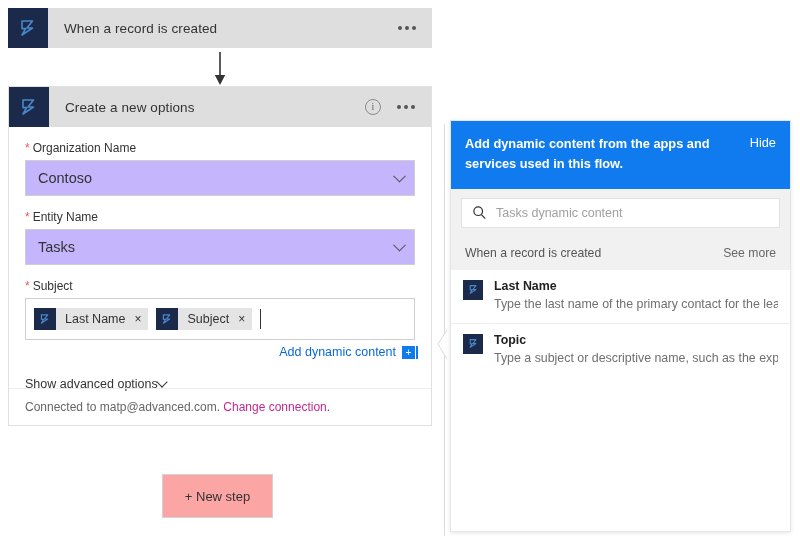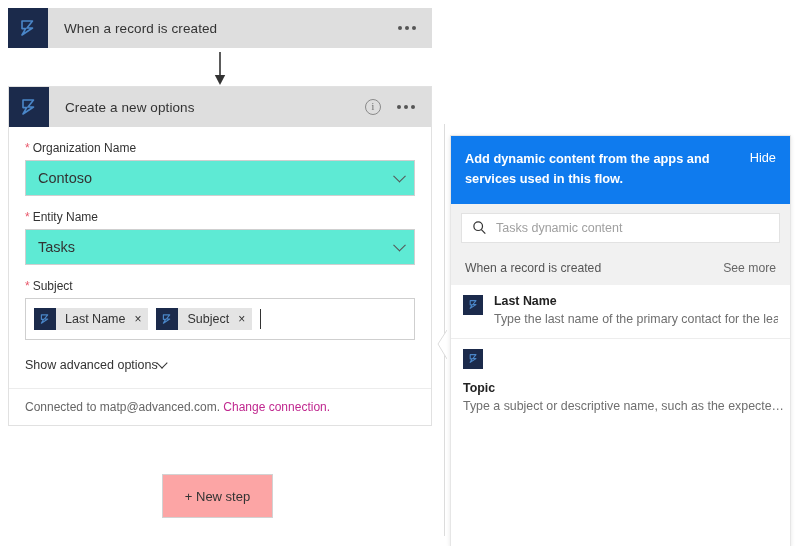--- a/index.html
+++ b/index.html
@@ -70,21 +70,21 @@
   .field-label {
     font-size: 12px; color: #333; margin-bottom: 5px;
     display: flex; align-items: baseline;
   }
   .req { color: #e8586b; margin-right: 3px; font-size: 12px; line-height: 1; }
 
   .combo {
     position: relative;
     height: 36px;
     border: 1px solid #cfcfcf;
-    background: #5eead4;
+    background: #c4b5fd;
     display: flex; align-items: center;
     padding: 0 30px 0 12px;
     font-size: 14.5px;
     color: #333;
   }
   .chev {
     position: absolute; right: 10px; top: 50%;
     width: 9px; height: 9px;
     border-right: 1.4px solid #555; border-bottom: 1.4px solid #555;
     transform: translateY(-70%) rotate(45deg);
@@ -156,21 +156,21 @@
     position: absolute; left: 162px; top: 474px;
     width: 111px; height: 44px;
     border: 1px solid #d2d2d2; background: #fca5a5;
     font-size: 13px; color: #333;
     display: flex; align-items: center; justify-content: center;
     cursor: pointer;
   }
 
   
   #dyn-panel {
-    position: absolute; left: 450px; top: 135px;
+    position: absolute; left: 450px; top: 120px;
     width: 341px; height: 412px;
     background: #ffffff;
     border: 1px solid #e6e6e6;
     box-shadow: 0 1px 4px rgba(0,0,0,.10);
     overflow: hidden;
   }
   .dyn-head {
     background: #0f7bee;
     color: #fff;
     padding: 13px 14px 15px 14px;
@@ -195,21 +195,21 @@
   }
   .see-more { color: #666; cursor: pointer; }
 
   .dyn-item {
     display: flex; gap: 11px;
     padding: 8px 12px 9px 12px;
     align-items: flex-start;
     border-bottom: 1px solid #ededed;
     cursor: pointer;
   }
-  .dyn-item:last-of-type { border-bottom: none; flex-direction: column; }
+  .dyn-item:last-of-type { border-bottom: none; }
   .dyn-item-ico {
     width: 20px; height: 20px; background: #1b2a4b; flex: 0 0 20px;
     display: flex; align-items: center; justify-content: center;
     margin-top: 2px;
   }
   .dyn-item-txt { min-width: 0; flex: 1 1 auto; }
   .dyn-item-title { font-size: 12.4px; color: #222; font-weight: bold; line-height: 1.45; }
   .dyn-item-desc {
     font-size: 12.4px; color: #6f6f6f; line-height: 1.45;
     white-space: nowrap; overflow: hidden; text-overflow: clip;
@@ -316,20 +316,24 @@
               </svg>
             </span>
             <span class="token-pill">
               <span>Subject</span>
               <span class="token-x">×</span>
             </span>
           </span>
           <span class="caret-bar"></span>
         </div>
 
+        <div class="add-dyn">
+          <span>Add dynamic content</span>
+          <span class="add-dyn-badge">+</span>
+        </div>
       </div>
 
       <div class="adv-opts">
         <span>Show advanced options</span>
         <span class="chev-sm"></span>
       </div>
     </div>
 
     <div class="card-footer">
       <span>Connected to matp@advanced.com.</span>

